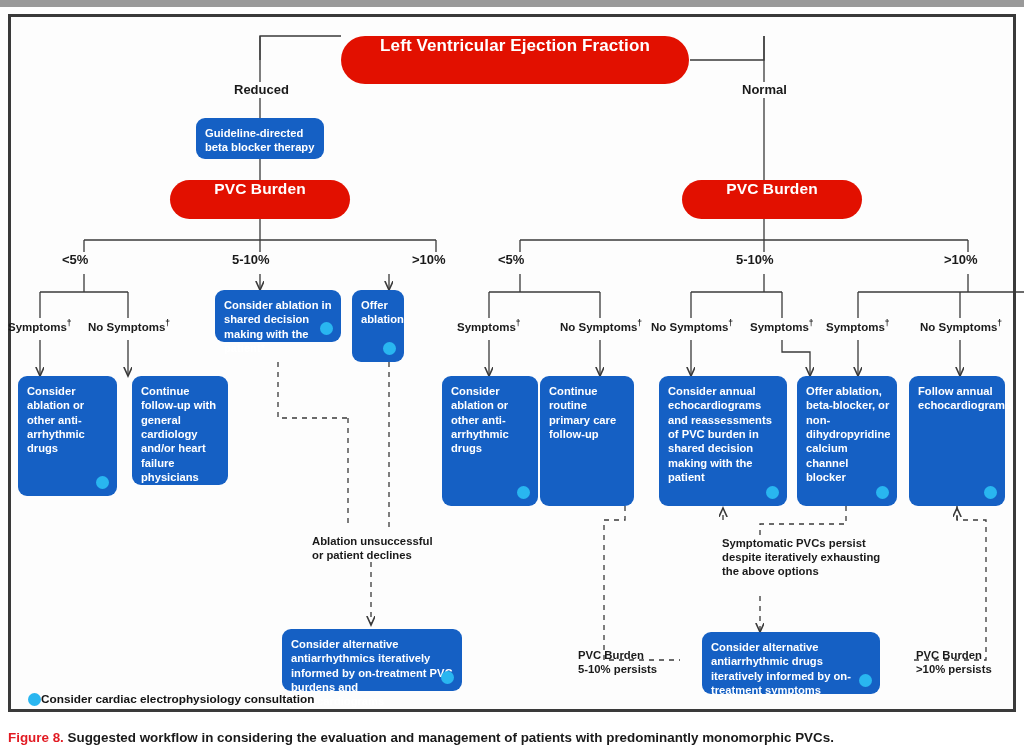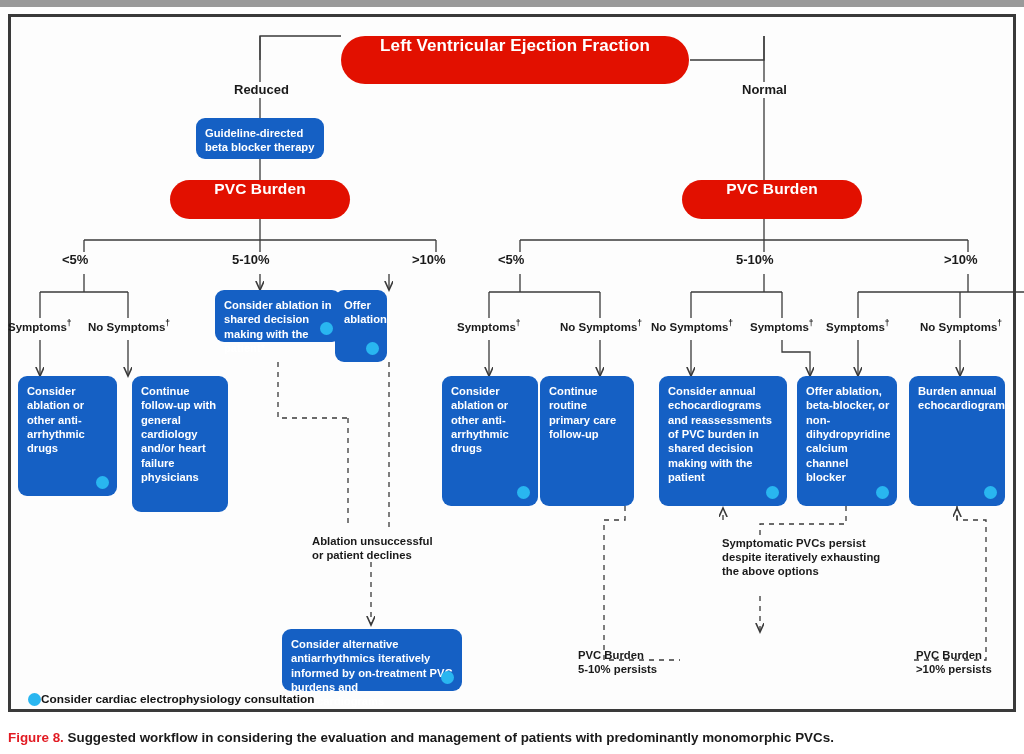--- a/index.html
+++ b/index.html
@@ -195,30 +195,30 @@
     <span>Symptoms</span><sup>†</sup>
   </div>
   <div class="edge-label" style="left:88px; top:318px;">
     <span>No Symptoms</span><sup>†</sup>
   </div>
 
   <div class="node bluebox" style="left:18px; top:376px; width:99px; height:120px;">
     <span class="txt">Consider ablation or other anti-arrhythmic drugs</span>
     <span class="dot"></span>
   </div>
-  <div class="node bluebox" style="left:132px; top:376px; width:96px; height:136px;">
+  <div class="node bluebox" style="left:132px; top:376px; width:96px; height:109px;">
     <span class="txt">Continue follow-up with general cardiology and/or heart failure physicians</span>
   </div>
 
   <div class="node bluebox" style="left:215px; top:290px; width:126px; height:52px;">
     <span class="txt">Consider ablation in shared decision making with the patient*</span>
     <span class="dot"></span>
   </div>
 
-  <div class="node bluebox" style="left:335px; top:290px; width:52px; height:72px;">
+  <div class="node bluebox" style="left:352px; top:290px; width:52px; height:72px;">
     <span class="txt">Offer ablation</span>
     <span class="dot"></span>
   </div>
 
   <div class="note" style="left:312px; top:534px;">Ablation unsuccessful
 or patient declines</div>
 
   <div class="node bluebox" style="left:282px; top:629px; width:180px; height:62px;">
     <span class="txt">Consider alternative antiarrhythmics iteratively informed by on-treatment PVC burdens and echocardiograms</span>
     <span class="dot"></span>
@@ -260,32 +260,36 @@
   </div>
   <div class="node bluebox" style="left:659px; top:376px; width:128px; height:130px;">
     <span class="txt">Consider annual echocardiograms and reassessments of PVC burden in shared decision making with the patient</span>
     <span class="dot"></span>
   </div>
   <div class="node bluebox" style="left:797px; top:376px; width:100px; height:130px;">
     <span class="txt">Offer ablation, beta-blocker, or non-dihydropyridine calcium channel blocker</span>
     <span class="dot"></span>
   </div>
   <div class="node bluebox" style="left:909px; top:376px; width:96px; height:130px;">
-    <span class="txt">Burden annual echocardiograms</span>
+    <span class="txt">Follow annual echocardiograms</span>
     <span class="dot"></span>
   </div>
 
   <div class="note" style="left:722px; top:536px;">Symptomatic PVCs persist
 despite iteratively exhausting
 the above options</div>
   <div class="note" style="left:578px; top:648px;">PVC Burden
 5-10% persists</div>
   <div class="note" style="left:916px; top:648px;">PVC Burden
 &gt;10% persists</div>
 
+  <div class="node bluebox" style="left:702px; top:632px; width:178px; height:62px;">
+    <span class="txt">Consider alternative antiarrhythmic drugs iteratively informed by on-treatment symptoms</span>
+    <span class="dot"></span>
+  </div>
 
   <div class="legend">
     <span class="ldot"></span>
     <span class="ltext">Consider cardiac electrophysiology consultation</span>
   </div>
 
 </div>
 
 <div id="caption">
   <span class="figno">Figure 8.</span><span> Suggested workflow in considering the evaluation and management of patients with predominantly monomorphic PVCs.</span>

